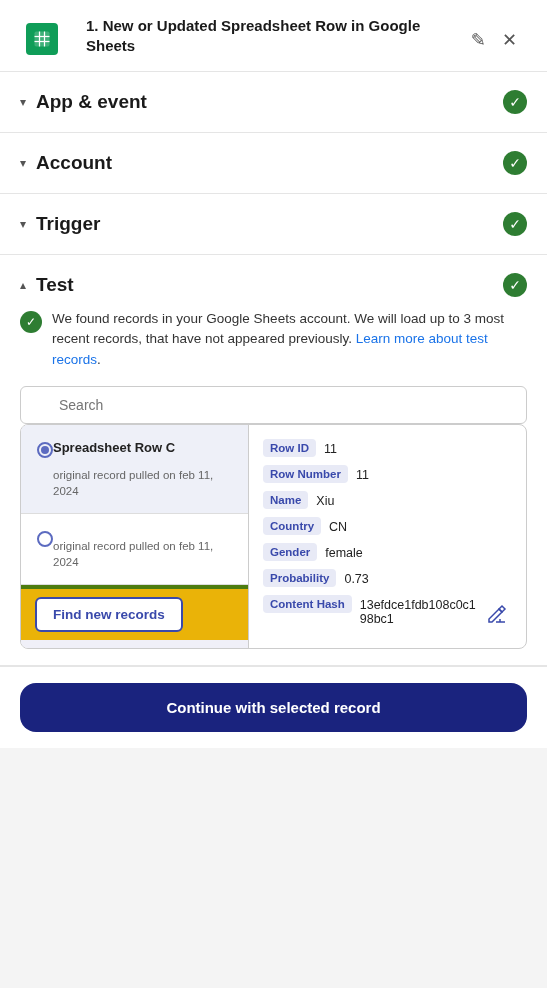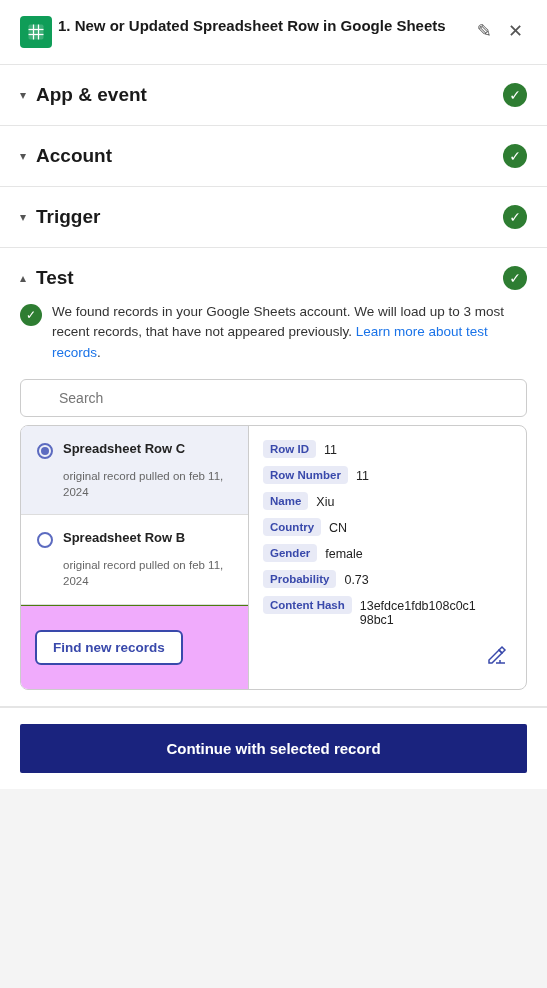--- a/index.html
+++ b/index.html
@@ -7,24 +7,24 @@
       font-family: -apple-system, BlinkMacSystemFont, 'Segoe UI', sans-serif;
       background: #f4f4f4;
       width: 547px;
       min-height: 988px;
       font-size: 14px;
       color: #1a1a1a;
     }
 
     .header {
       background: white;
-      padding: 16px 20px;
-      display: flex;
-      align-items: flex-start;
-      gap: 6px;
+      padding: 16px 26px;
+      display: flex;
+      align-items: flex-end;
+      gap: 28px;
       border-bottom: 1px solid #e5e5e5;
     }
     .header-icon {
       width: 32px;
       height: 32px;
       background: #0f9d58;
       border-radius: 4px;
       display: flex;
       align-items: center;
       justify-content: center;
@@ -138,21 +138,21 @@
       border-radius: 6px;
       padding: 10px 14px 10px 38px;
       font-size: 14px;
       color: #555;
       outline: none;
       position: relative;
       background: white;
     }
     .search-wrapper {
       position: relative;
-      margin-bottom: 8px;
+      margin-bottom: 0;
     }
     .search-icon-pos {
       position: absolute;
       left: 11px;
       top: 50%;
       transform: translateY(-50%);
       color: #888;
       font-size: 15px;
     }
 
@@ -168,21 +168,20 @@
       flex-shrink: 0;
       border-right: 1.5px solid #ccc;
       background: #f0f0f8;
     }
     .record-item {
       padding: 14px 16px;
       border-bottom: 1px solid #ddd;
       cursor: pointer;
       display: flex;
       align-items: flex-start;
-      gap: 10px;
       background: white;
     }
     .record-item.selected {
       background: #eef0f8;
     }
     .record-item:last-child {
       border-bottom: none;
     }
     .radio-btn {
       width: 16px;
@@ -210,23 +209,23 @@
       line-height: 1.4;
     }
     .record-sub {
       font-size: 11.5px;
       color: #666;
       margin-top: 10px;
       line-height: 1.4;
     }
 
     .find-btn-row {
-      padding: 24px 14px;
-      border-top: 1px solid #4d7c0f;
-      background: #f0abfc;
+      padding: 8px 14px;
+      border-top: 4px solid #4d7c0f;
+      background: #eab308;
     }
     .find-btn {
       border: 2px solid #3949ab;
       background: white;
       color: #3949ab;
       font-weight: 600;
       font-size: 13.5px;
       padding: 8px 16px;
       border-radius: 6px;
       cursor: pointer;
@@ -279,21 +278,21 @@
     .continue-bar {
       padding: 16px 20px;
       background: white;
       border-top: 1px solid #e5e5e5;
     }
     .continue-btn {
       width: 100%;
       background: #1a237e;
       color: white;
       border: none;
-      border-radius: 2px;
+      border-radius: 16px;
       padding: 16px;
       font-size: 15px;
       font-weight: 600;
       cursor: pointer;
     }
   </style>
 </head>
 <body>
 
 <div class="header">
@@ -373,21 +372,20 @@
           <div class="radio-btn filled"></div>
           <div class="record-content">
             <div class="record-name">Spreadsheet Row C</div>
             <div class="record-sub">original record pulled on feb 11, 2024</div>
           </div>
         </div>
 
         <div class="record-item">
           <div class="radio-btn"></div>
           <div class="record-content">
-            <div class="record-name">Spreadsheet Row B</div>
             <div class="record-sub">original record pulled on feb 11, 2024</div>
           </div>
         </div>
 
 
         <div class="find-btn-row">
           <button class="find-btn">Find new records</button>
         </div>
       </div>
 

